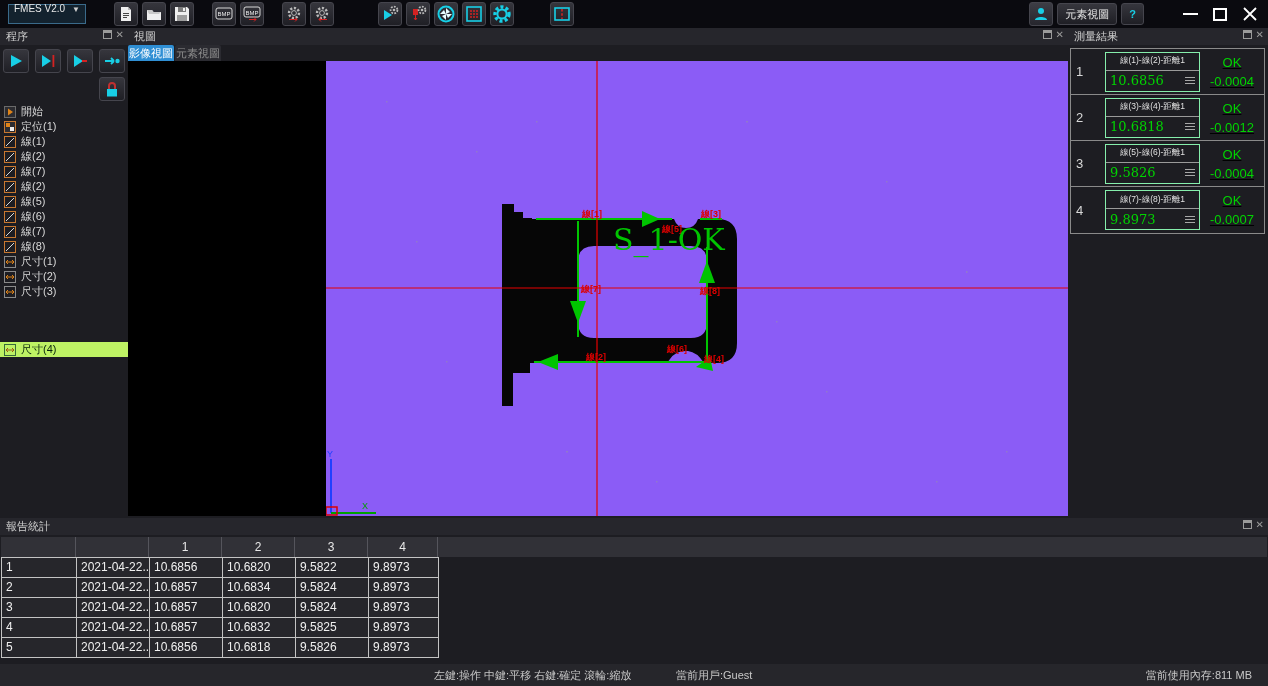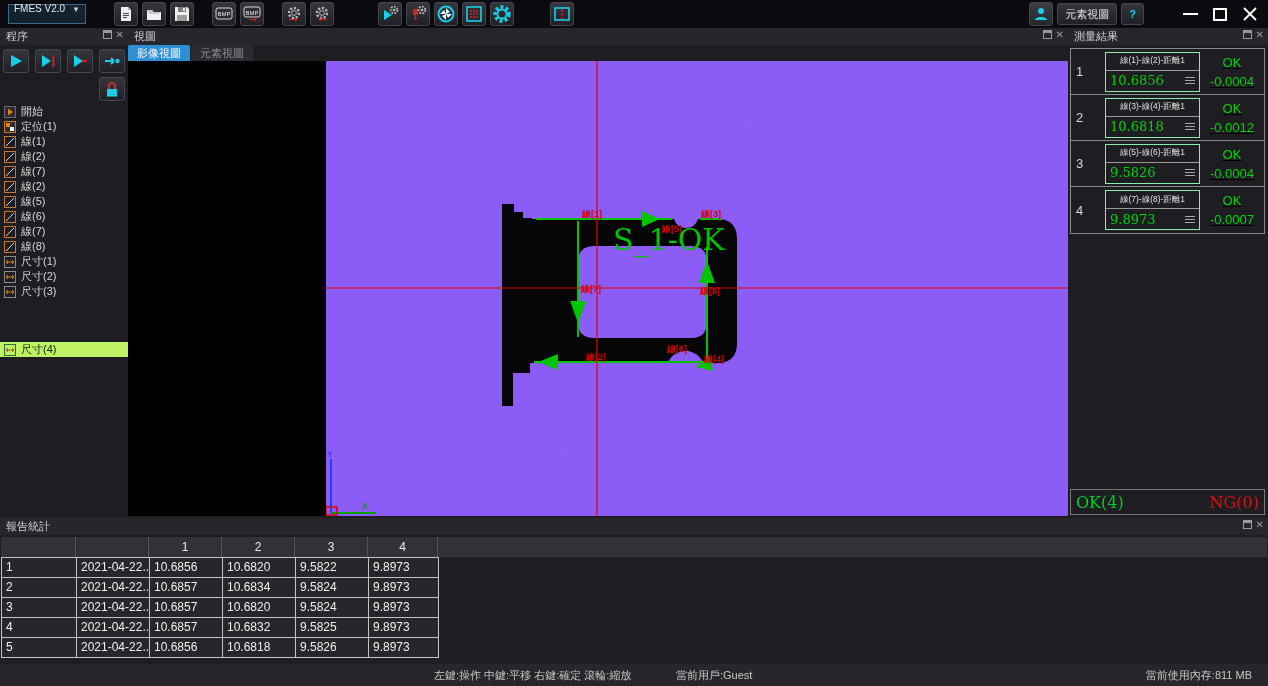--- a/index.html
+++ b/index.html
@@ -38,21 +38,21 @@
           justify-content:center; }
   .tree { position:absolute; left:0; top:76px; width:128px; }
   .titem { height:15px; display:flex; align-items:center; padding-left:4px; color:#d8d8d8;
            font-size:11px; white-space:nowrap; }
   .titem.sel { background:#bef264; color:#06230c;margin-top:43px; }
   .ticon { width:12px; height:12px; margin-right:5px; flex:none; }
 
   
   #view-panel { left:128px; top:28px; width:940px; height:490px; }
   #tabs { position:absolute; left:0; top:17px; height:16px; display:flex; }
-  .tab { height:16px; padding:0 9px; font-size:11px; line-height:16px; color:#8f8f8f;
+  .tab { height:16px; padding:0 1px; font-size:11px; line-height:16px; color:#8f8f8f;
          background:#2b2b31; margin-right:1px; border-radius:2px 2px 0 0; }
   .tab.active { background:#2f8fd4; color:#ffffff; }
   #viewport { position:absolute; left:0; top:33px; width:940px; height:455px; background:#000; }
   #whiteimg { position:absolute; left:198px; top:0; width:742px; height:455px; background:#8b5cf6; }
 
   
   #results-panel { left:1068px; top:28px; width:200px; height:490px; }
   #rtable { position:absolute; left:2px; top:20px; width:195px; border:1px solid #8a8a8a; }
   .rrow { height:46px; display:flex; border-bottom:1px solid #8a8a8a; align-items:center; }
   .rrow:last-child { border-bottom:none; }
@@ -549,24 +549,20 @@
             </span>
           </div>
       </div>
       <div class="rright">
         <div class="rok">OK</div>
         <div class="rdev">-0.0007</div>
       </div>
     </div>
   </div>
 
-  <div id="summary">
-    <span class="ok">OK(4)</span>
-    <span class="ng">NG(0)</span>
-  </div>
 </div>
 
 <div id="report-panel" class="panel">
   <div class="phead">
     <span>報告統計</span>
     <span class="pbtns">
       <span class="float-ic"></span>
       <span class="close-ic">✕</span>
     </span>
   </div>

